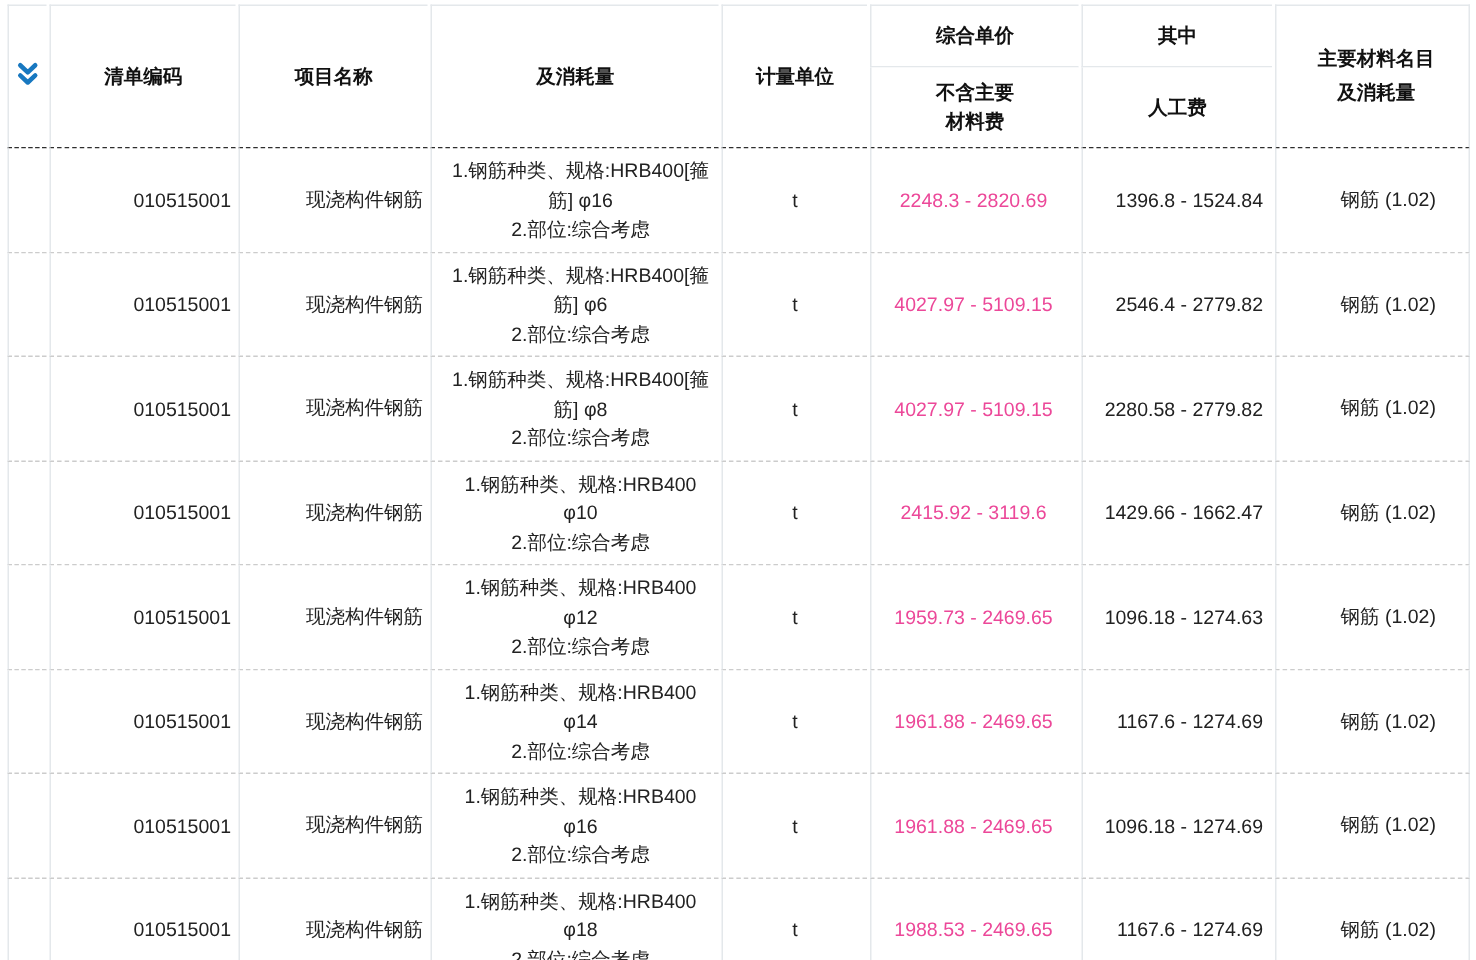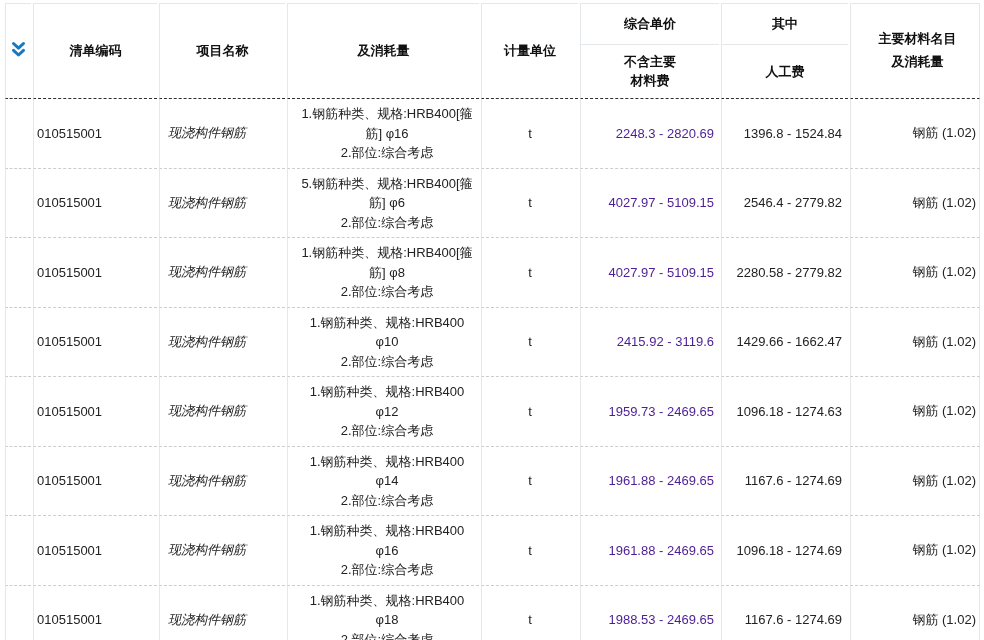--- a/index.html
+++ b/index.html
@@ -41,37 +41,37 @@
   th.material-h {
     text-align: center;
     padding-left: 8px;
     white-space: pre-line;
     line-height: 1.75;
   }
   th.price-sub-h { white-space: pre-line; line-height: 1.4; }
   tr.row-tall { height: 64px; }
   tr.row-std  { height: 48px; }
   td.cell-exp  { }
-  td.cell-code { text-align: left; }
-  td.cell-name { text-align: left; padding-left: 8px; font-style: italic; }
+  td.cell-code { text-align: right; }
+  td.cell-name { text-align: right; padding-left: 8px; }
   td.cell-feat {
     text-align: center;
     padding: 5px 3px 5px 10px;
     white-space: pre-line;
     line-height: 1.5;
   }
   td.cell-unit { text-align: center; }
   td.cell-price {
-    text-align: right;
+    text-align: center;
     padding-right: 5px;
-    color: #4c1d95;
+    color: #ec4899;
     cursor: pointer;
   }
   td.cell-labor { text-align: right; padding-right: 6px; margin-left: 16px; }
-  td.cell-mat   { text-align: right; padding-left: 24px; }
+  td.cell-mat   { text-align: center; padding-left: 24px; }
   .expander {
     display: inline-block;
     cursor: pointer;
     line-height: 0;
   }
 </style>
 </head>
 <body>
 
 <table class="price-table">
@@ -119,21 +119,21 @@
 2.部位:综合考虑</td>
       <td class="cell-unit">t</td>
       <td class="cell-price">2248.3 - 2820.69</td>
       <td class="cell-labor">1396.8 - 1524.84</td>
       <td class="cell-mat">钢筋 (1.02)</td>
     </tr>
     <tr class="row-tall">
       <td class="cell-exp"></td>
       <td class="cell-code">010515001</td>
       <td class="cell-name">现浇构件钢筋</td>
-      <td class="cell-feat">5.钢筋种类、规格:HRB400[箍筋] φ6
+      <td class="cell-feat">1.钢筋种类、规格:HRB400[箍筋] φ6
 2.部位:综合考虑</td>
       <td class="cell-unit">t</td>
       <td class="cell-price">4027.97 - 5109.15</td>
       <td class="cell-labor">2546.4 - 2779.82</td>
       <td class="cell-mat">钢筋 (1.02)</td>
     </tr>
     <tr class="row-tall">
       <td class="cell-exp"></td>
       <td class="cell-code">010515001</td>
       <td class="cell-name">现浇构件钢筋</td>

